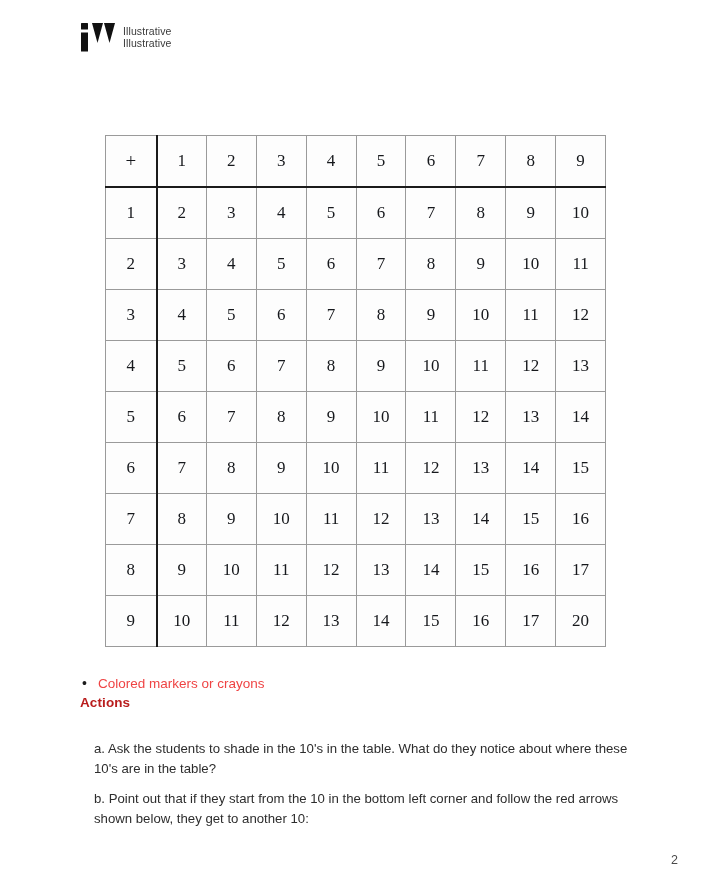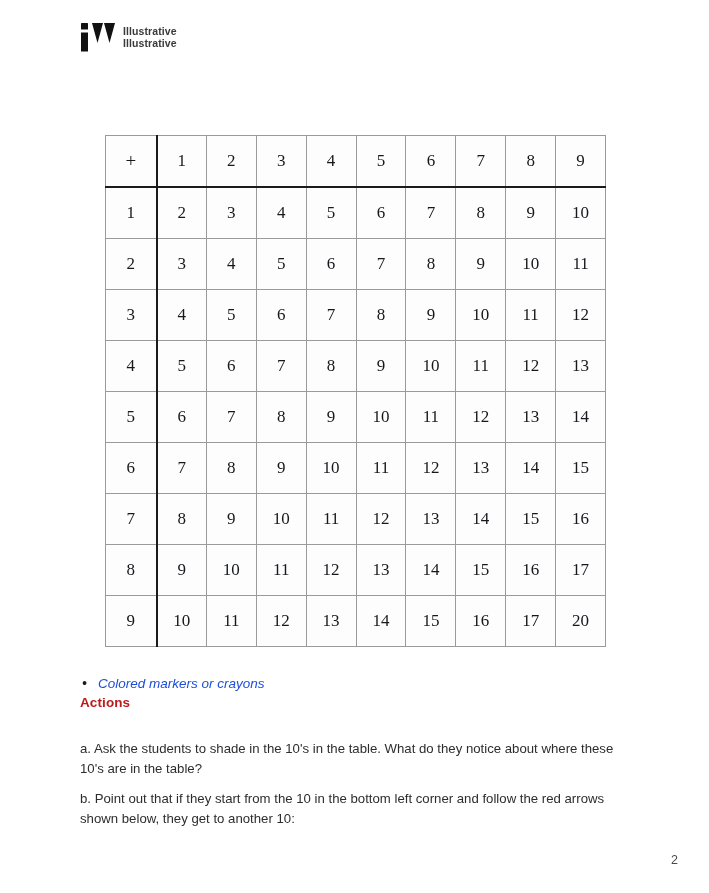--- a/index.html
+++ b/index.html
@@ -32,21 +32,20 @@
     display: flex;
     flex-direction: column;
     justify-content: center;
     line-height: 1.18;
   }
   .logo-words span {
     font-size: 10.5px;
     color: #3a3a3a;
     letter-spacing: 0.1px;
     font-family: "Liberation Sans", sans-serif;
-    font-weight: bold;
   }
 
   
   .table-wrap {
     position: absolute;
     left: 105px;
     top: 135px;
     width: 500px;
     height: 500px;
   }
@@ -91,23 +90,22 @@
     top: 674px;
     width: 560px;
     margin: 0;
     padding: 0;
     list-style: none;
   }
   .bullet-list li {
     position: relative;
     padding-left: 18px;
     font-size: 13.5px;
-    color: #1d4ed8;
+    color: #ef4444;
     line-height: 1.45;
-    font-style: italic;
   }
   .bullet-list li::before {
     content: "\2022";
     position: absolute;
     left: 2px;
     top: -1px;
     font-size: 14px;
     color: #1c1c1c;
   }
 
@@ -116,21 +114,21 @@
     left: 80px;
     top: 695px;
     font-size: 13.5px;
     font-weight: bold;
     color: #b91c1c;
     letter-spacing: 0.1px;
   }
 
   .para {
     position: absolute;
-    left: 80px;
+    left: 94px;
     width: 542px;
     font-size: 13.2px;
     color: #2d2d2d;
     line-height: 1.55;
     margin: 0;
   }
   .para-a { top: 739px; }
   .para-b { top: 789px; }
 
   .page-number {

